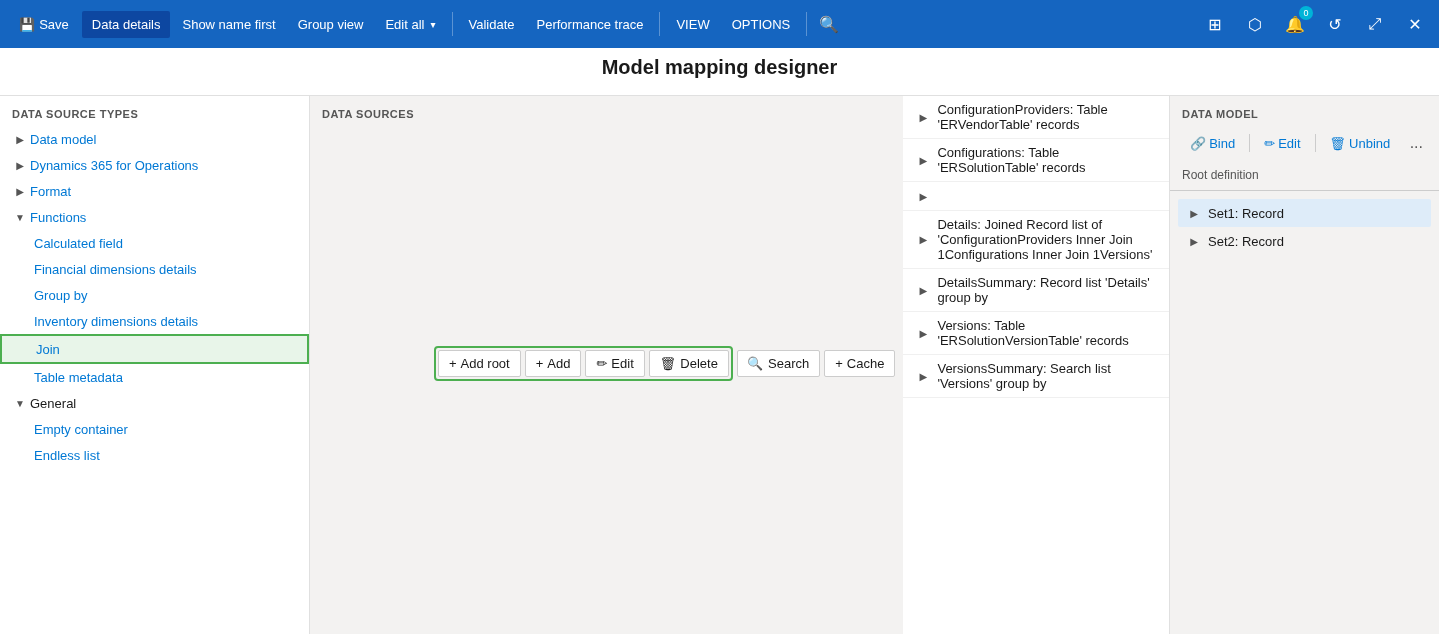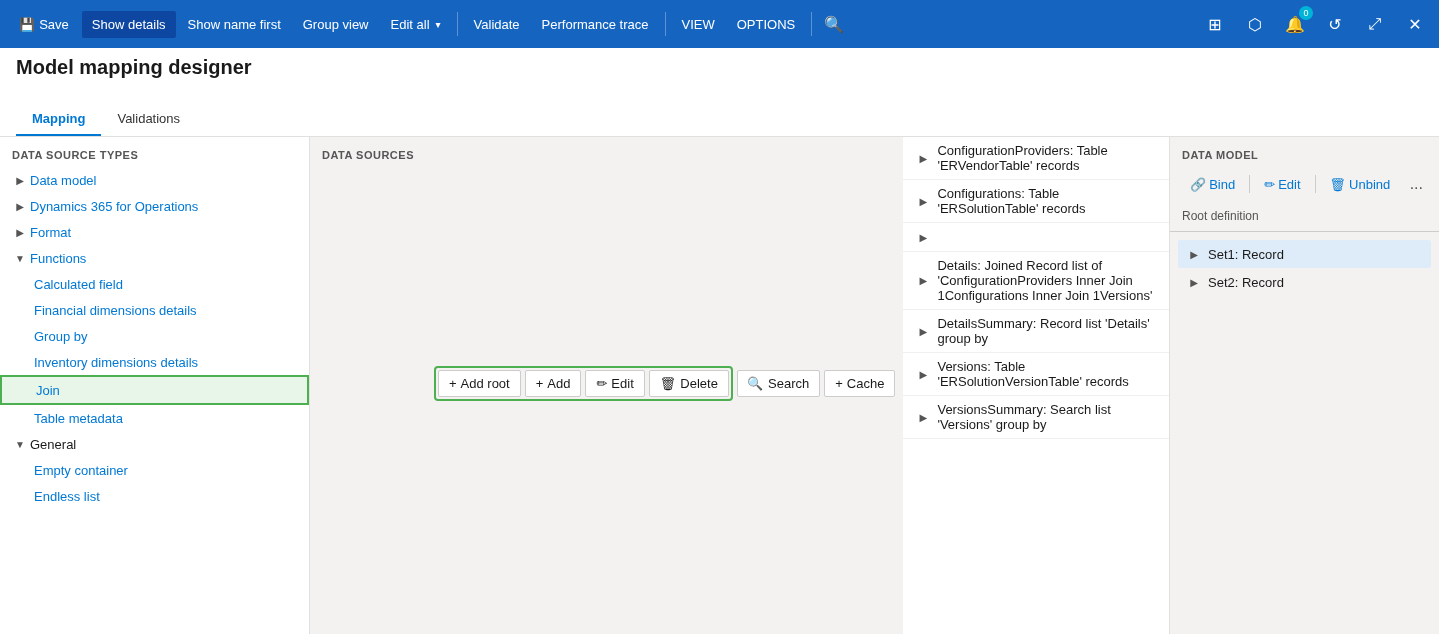--- a/index.html
+++ b/index.html
@@ -76,21 +76,22 @@
       font-size: 11px;
       color: #0078d4;
       text-transform: uppercase;
       letter-spacing: 0.3px;
       margin-bottom: 4px;
     }
     .page-title {
       font-size: 20px;
       font-weight: 600;
       color: #1a1a1a;
-      margin-bottom: 24px;
+      margin-bottom: 16px;
+      text-align: center;
     }
 
     
     .tabs {
       display: flex;
       gap: 0;
     }
     .tab {
       padding: 8px 16px;
       cursor: pointer;
@@ -321,21 +322,21 @@
   </style>
 </head>
 <body>
 
 <div class="toolbar">
   <button class="toolbar-btn save-style">
     <span>💾</span>
     <span>Save</span>
   </button>
   <button class="toolbar-btn active">
-    <span>Show details</span>
+    <span>Data details</span>
   </button>
   <button class="toolbar-btn">
     <span>Show name first</span>
   </button>
   <button class="toolbar-btn">
     <span>Group view</span>
   </button>
   <button class="toolbar-btn">
     <span>Edit all</span>
     <span class="dropdown-arrow">▾</span>
@@ -379,28 +380,20 @@
       <span>⤢</span>
     </button>
     <button class="toolbar-icon-btn">
       <span>✕</span>
     </button>
   </div>
 </div>
 
 <div class="page-header">
   <div class="page-title">Model mapping designer</div>
-  <div class="tabs">
-    <div class="tab active">
-      <span>Mapping</span>
-    </div>
-    <div class="tab">
-      <span>Validations</span>
-    </div>
-  </div>
 </div>
 
 <div class="main-content">
 
   <div class="left-panel">
     <div class="section-header">DATA SOURCE TYPES</div>
 
     <div class="tree-item">
       <span class="tree-toggle">▶</span>
       <span class="tree-label">Data model</span>

